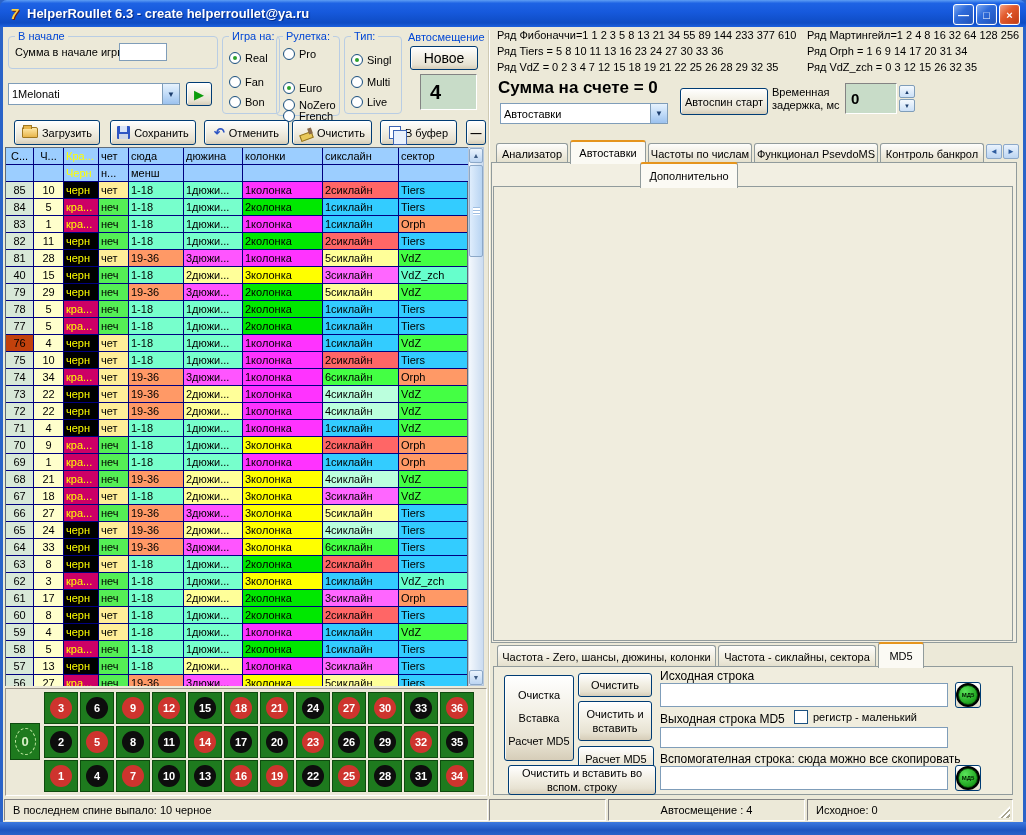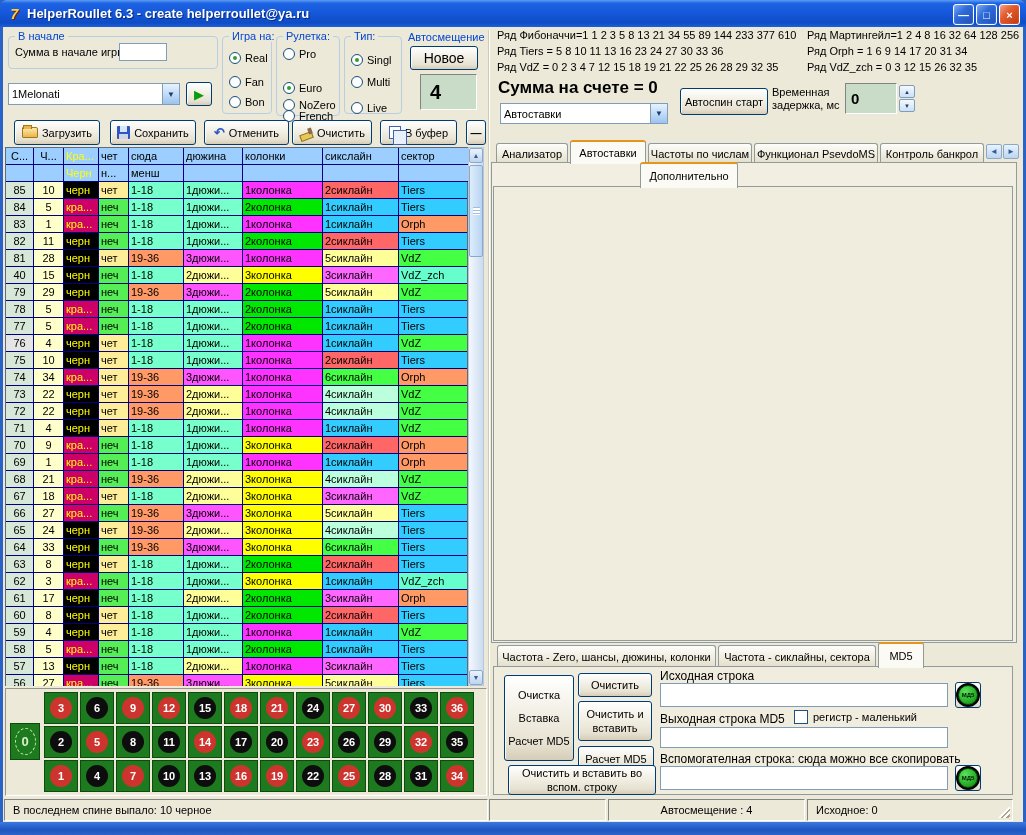--- a/index.html
+++ b/index.html
@@ -143,21 +143,21 @@
   </div>
 
   <div class="combo" style="left:8px;top:83px;width:172px;height:22px;">
     <span class="cval">1Melonati</span>
     <span class="carrow">▼</span>
   </div>
   <button class="xp-btn" style="left:186px;top:82px;width:26px;height:24px;color:#0B9C0B;font-size:13px;">
     <span>▶</span>
   </button>
 
-  <div class="groupbox" style="left:222px;top:36px;width:50px;height:78px;" id="gb-game">
+  <div class="groupbox" style="left:222px;top:36px;width:58px;height:78px;" id="gb-game">
     <span class="gb-label">Игра на:</span>
   <div class="radio-row" style="top: 14px;">
         <span class="radio sel"></span>
         <span class="rlbl">Real</span>
       </div>
       <div class="radio-row" style="top: 38px;">
         <span class="radio"></span>
         <span class="rlbl">Fan</span>
       </div>
       <div class="radio-row" style="top: 58px;">
@@ -187,21 +187,21 @@
   <div class="groupbox" style="left:344px;top:36px;width:58px;height:78px;" id="gb-type">
     <span class="gb-label">Тип:</span>
   <div class="radio-row" style="top: 16px;">
         <span class="radio sel"></span>
         <span class="rlbl">Singl</span>
       </div>
       <div class="radio-row" style="top: 38px;">
         <span class="radio"></span>
         <span class="rlbl">Multi</span>
       </div>
-      <div class="radio-row" style="top: 64px;">
+      <div class="radio-row" style="top: 58px;">
         <span class="radio"></span>
         <span class="rlbl">Live</span>
       </div>
     </div>
 
   <span class="bluelabel abs" style="left:408px;top:31px;">Автосмещение</span>
   <button class="xp-btn" style="left:410px;top:46px;width:68px;height:24px;font-size:14px;">Новое</button>
   <div class="greenval abs" style="left:420px;top:74px;width:57px;height:36px;font-size:20px;font-weight:bold;display:flex;align-items:center;padding-left:9px;">4</div>
 
   <div id="toolbar">
@@ -349,21 +349,21 @@
           <div class="h-cell" style="width: 30px; justify-content: center; background: rgb(255, 255, 204);">5</div>
           <div class="h-cell" style="width: 35px; justify-content: flex-start; background: rgb(204, 0, 102); color: rgb(255, 255, 0);">кра...</div>
           <div class="h-cell" style="width: 30px; justify-content: flex-start; background: rgb(85, 238, 85); color: rgb(0, 0, 0);">неч</div>
           <div class="h-cell" style="width: 55px; justify-content: flex-start; background: rgb(119, 255, 204); color: rgb(0, 0, 0);">1-18</div>
           <div class="h-cell" style="width: 59px; justify-content: flex-start; background: rgb(119, 255, 204); color: rgb(0, 0, 0);">1дюжи...</div>
           <div class="h-cell" style="width: 80px; justify-content: flex-start; background: rgb(0, 232, 0); color: rgb(0, 0, 0);">2колонка</div>
           <div class="h-cell" style="width: 76px; justify-content: flex-start; background: rgb(51, 204, 255); color: rgb(0, 0, 0);">1сиклайн</div>
           <div class="h-cell" style="width: 70px; justify-content: flex-start; background: rgb(51, 204, 255); color: rgb(0, 0, 0);">Tiers</div>
         </div>
         <div class="h-row">
-          <div class="h-cell" style="width: 28px; justify-content: center; background: #e5e5e5;">76</div>
+          <div class="h-cell" style="width: 28px; justify-content: center; background: #c2410c;">76</div>
           <div class="h-cell" style="width: 30px; justify-content: center; background: rgb(255, 255, 204);">4</div>
           <div class="h-cell" style="width: 35px; justify-content: flex-start; background: rgb(0, 0, 0); color: rgb(255, 255, 0);">черн</div>
           <div class="h-cell" style="width: 30px; justify-content: flex-start; background: rgb(255, 238, 153); color: rgb(0, 0, 0);">чет</div>
           <div class="h-cell" style="width: 55px; justify-content: flex-start; background: rgb(119, 255, 204); color: rgb(0, 0, 0);">1-18</div>
           <div class="h-cell" style="width: 59px; justify-content: flex-start; background: rgb(119, 255, 204); color: rgb(0, 0, 0);">1дюжи...</div>
           <div class="h-cell" style="width: 80px; justify-content: flex-start; background: rgb(255, 51, 255); color: rgb(0, 0, 0);">1колонка</div>
           <div class="h-cell" style="width: 76px; justify-content: flex-start; background: rgb(51, 204, 255); color: rgb(0, 0, 0);">1сиклайн</div>
           <div class="h-cell" style="width: 70px; justify-content: flex-start; background: rgb(68, 255, 68); color: rgb(0, 0, 0);">VdZ</div>
         </div>
         <div class="h-row">

